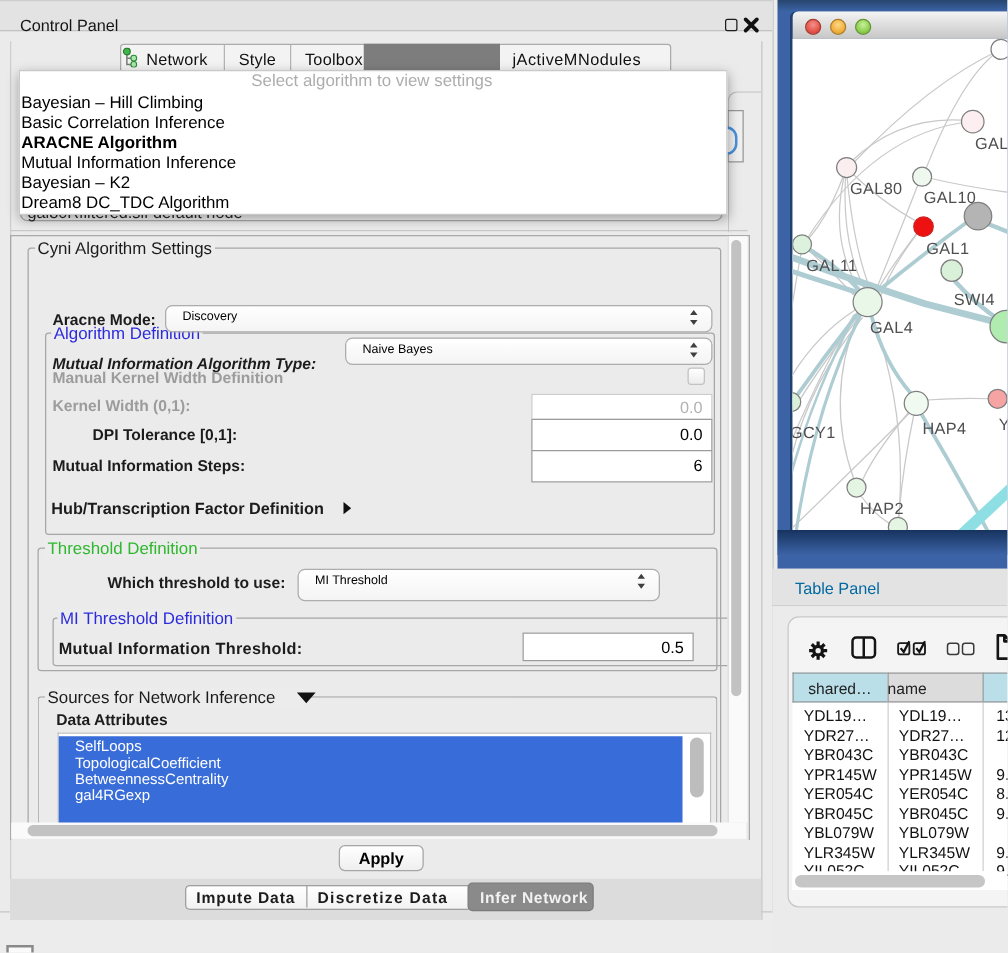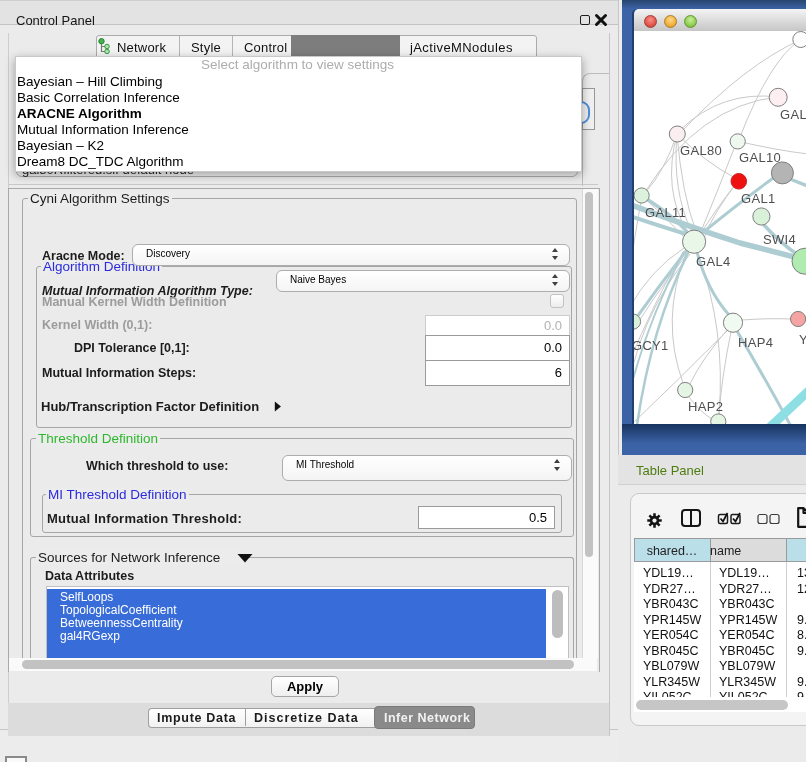--- a/index.html
+++ b/index.html
@@ -42,21 +42,21 @@
 
 <div class="abs" style="left:291px;top:35px;width:109px;height:22px;background:#7d7d7d;"></div>
 <svg class="abs" style="left:98px;top:38px;" width="14" height="16" viewBox="0 0 14 16">
  <path d="M3.5 5 L3.5 13.5 L7 13.5 M3.5 8.5 L7 8.5" stroke="#7a7a7a" stroke-width="1.2" fill="none"></path>
  <circle cx="3.5" cy="3.2" r="2.7" fill="#44b34e" stroke="#1d7a27" stroke-width="0.9"></circle>
  <circle cx="9" cy="8.5" r="2.3" fill="#a8e7ac" stroke="#2d8a37" stroke-width="0.9"></circle>
  <circle cx="9" cy="13.5" r="2.3" fill="#a8e7ac" stroke="#2d8a37" stroke-width="0.9"></circle>
 </svg>
 <div class="abs" style="left:117px;top:40px;font-size:13px;letter-spacing:0.2px;color:#111;">Network</div>
 <div class="abs" style="left:191px;top:40px;font-size:13px;letter-spacing:0.2px;color:#111;">Style</div>
-<div class="abs" style="left:244px;top:40px;font-size:13px;letter-spacing:0.2px;color:#111;">Control</div>
+<div class="abs" style="left:244px;top:40px;font-size:13px;letter-spacing:0.2px;color:#111;">Toolbox</div>
 <div class="abs" style="left:304px;top:55px;font-size:13px;letter-spacing:0.5px;color:#4d7c0f;">Cyni Toolbox</div>
 <div class="abs" style="left:410px;top:40px;font-size:13px;letter-spacing:0.4px;color:#111;">jActiveMNodules</div>
 
 <div class="abs" style="left:582px;top:73px;width:26px;height:112px;border-left:1px solid #bcbcbc;border-top:1px solid #bcbcbc;border-radius:8px 0 0 0;"></div>
 <div class="abs" style="left:581.5px;top:88px;width:11.5px;height:40px;background:#f0f0f0;border:1px solid #979797;"></div>
 <div class="abs" style="left:578px;top:101px;width:8px;height:19px;background:#efefef;border:2.5px solid #4a90d8;border-radius:0 9px 9px 0;"></div>
 
 <div class="combo" style="left:16px;top:146px;width:562px;height:31px;">
   <span style="position:absolute;left:5px;top:15px;font-size:13px;color:#2a2a2a;">gal80Rfiltered.sif default node</span>
 </div>
@@ -92,26 +92,26 @@
 
 <div class="abs lbl" style="left:41px;top:399px;font-size:13px;">Hub/Transcription Factor Definition</div>
 <svg class="abs" style="left:274px;top:400px;" width="9" height="13" viewBox="0 0 11 13">
     <path d="M1 0.5 L8.5 6.5 L1 12.5 Z" fill="#111"></path>
   </svg>
 
 <div class="group" style="left:30px;top:438px;width:542px;height:97px;">
   <span class="gtitle" style="left:5px;color:#2eb82e;">Threshold Definition</span>
 </div>
 <div class="abs lbl" style="left:86px;top:459px;">Which threshold to use:</div>
-<div class="combo" style="left:238px;top:455px;width:290px;height:26px;margin-left:44px;">
+<div class="combo" style="left:238px;top:455px;width:290px;height:26px;">
   <span class="ct" style="top:2.5px;">MI Threshold</span>
   <span class="stepper" style="right:10px;top:3px;"></span>
 </div>
 
-<div class="group" style="left:42px;top:494px;width:518px;height:37px;">
+<div class="group" style="left:42px;top:494px;width:518px;height:37px;padding-left:30px;">
   <span class="gtitle" style="left:3px;color:#2b2bdd;">MI Threshold Definition</span>
 </div>
 <div class="abs lbl" style="left:47px;top:511px;font-size:13px;letter-spacing:0.25px;">Mutual Information Threshold:</div>
 <div class="field" style="left:418px;top:506px;width:137px;height:23px;line-height:21px;">0.5</div>
 
 <div class="group" style="left:30px;top:557px;width:542px;height:110px;border-bottom:none;">
   <span class="gtitle" style="left:5px;color:#1c1c1c;padding-right:24px;">Sources for Network Inference</span>
 </div>
 <svg class="abs" style="left:237px;top:553px;" width="16" height="10" viewBox="0 0 16 10">
     <path d="M0.5 1 L15.5 1 L8 9.5 Z" fill="#111"></path>
@@ -225,21 +225,21 @@
  <text x="632" y="350">GCY1</text>
  <text x="738" y="347">HAP4</text>
  <text x="799" y="344">Y</text>
  <text x="688" y="411">HAP2</text>
 </g>
 </svg>
 
 <div class="abs" style="left:622px;top:424px;width:184px;height:20px;background:linear-gradient(#17335f,#3c63a6);"></div>
 
 <div class="abs" style="left:618px;top:455px;width:188px;height:29px;background:#e3e3e3;border-bottom:1px solid #d0d0d0;"></div>
-<div class="abs" style="left:636px;top:463px;font-size:13px;color:#4d7c0f;">Table Panel</div>
+<div class="abs" style="left:636px;top:463px;font-size:13px;color:#0369a1;">Table Panel</div>
 <div class="abs" style="left:618px;top:485px;width:188px;height:277px;background:#ebebeb;"></div>
 <div class="abs" style="left:630px;top:493px;width:190px;height:231px;background:#f4f4f4;border:1px solid #c9c9c9;border-radius:9px;"></div>
 
 <svg class="abs" style="left:646px;top:512px;" width="17" height="17" viewBox="0 0 20 20">
  <g fill="#141414">
       <circle cx="10" cy="10" r="5.6"></circle>
  <g stroke="#141414" stroke-width="3">
   <path d="M10 1.5 L10 18.5 M1.5 10 L18.5 10 M4 4 L16 16 M16 4 L4 16"></path>
  </g>
     </g>

